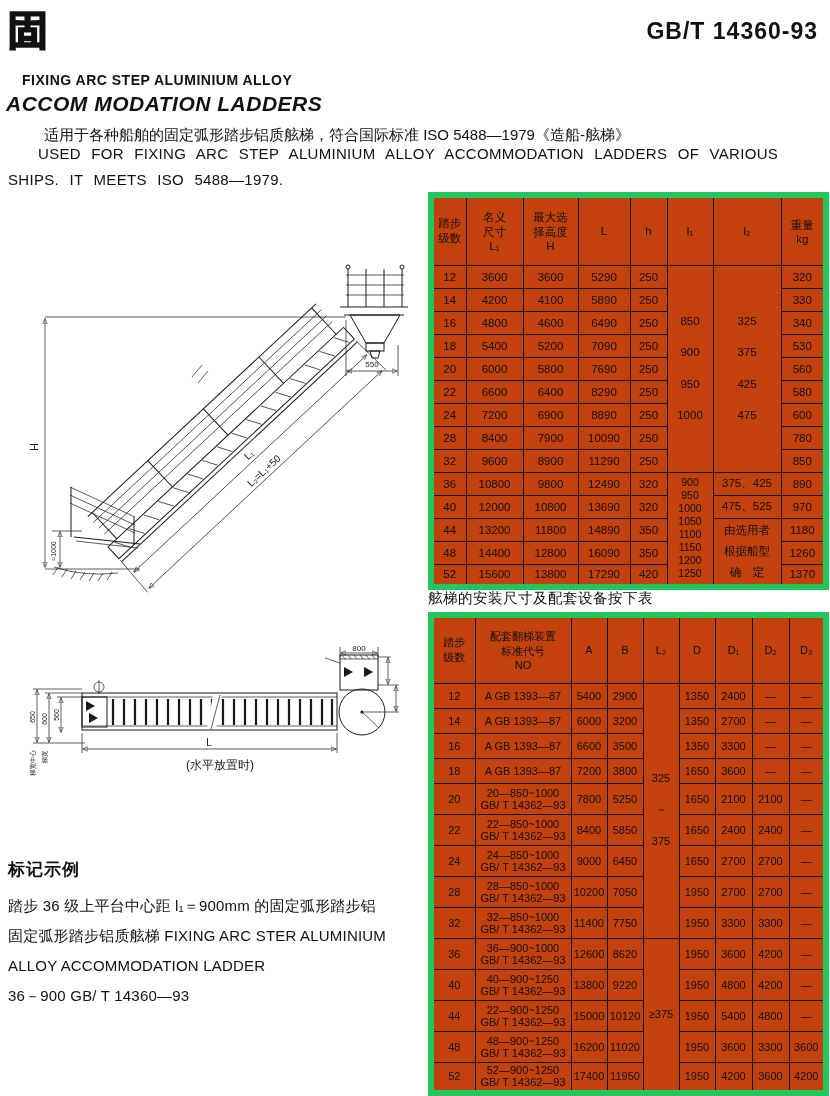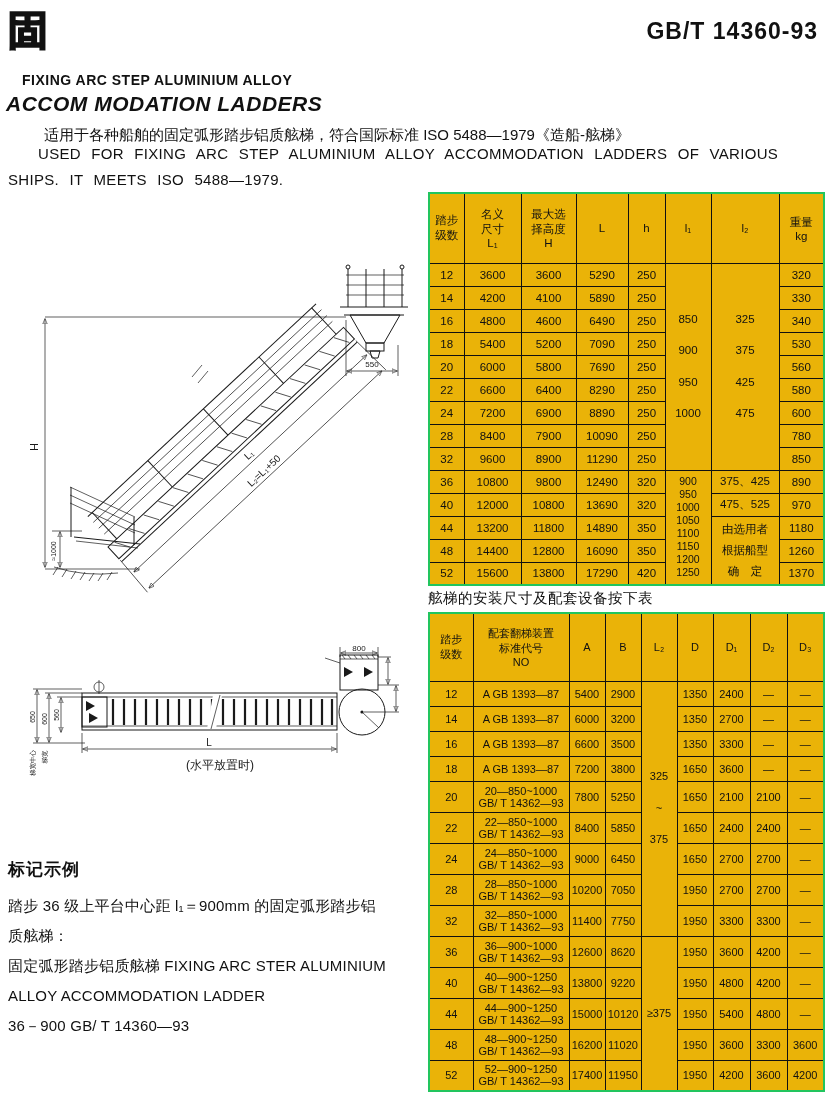--- a/index.html
+++ b/index.html
@@ -9,21 +9,21 @@
   .title-icon{position:absolute;left:8px;top:10px;font-size:40px;font-weight:900;line-height:1;
               -webkit-text-stroke:2px #111;}
   .title-cn{position:absolute;left:54px;top:6px;margin:0;font-size:34px;font-weight:800;letter-spacing:2px;}
   .std-code{position:absolute;right:12px;top:18px;font-size:23px;font-weight:800;letter-spacing:1px;}
   .title-en1{position:absolute;left:6px;top:56px;margin:16px;font-size:14px;font-weight:800;letter-spacing:.5px;}
   .title-en2{position:absolute;left:6px;top:92px;margin:0;font-size:21px;font-weight:800;letter-spacing:.5px;font-style:italic;}
   .desc-cn{position:absolute;left:8px;top:118px;width:814px;margin:6px;font-size:15px;line-height:22px;text-indent:2em;}
   .desc-en{position:absolute;left:8px;top:141px;width:816px;margin:0;font-size:15px;line-height:26px;
            text-indent:2em;word-spacing:6px;letter-spacing:.3px;}
   
-  table{position:absolute;border-collapse:collapse;table-layout:fixed;border:2px solid #22c55e;background:#eab308;}
+  table{position:absolute;border-collapse:collapse;table-layout:fixed;border:6px solid #22c55e;background:#c2410c;}
   th,td{border:1px solid #111;text-align:center;vertical-align:middle;padding:0 1px;
         font-weight:400;white-space:pre-line;overflow:hidden;}
   #table1{left:428px;top:192px;font-size:11.5px;}
   #table1 thead tr{height:70px;}
   #table1 tbody tr{height:23px;}
   #table2{left:428px;top:612px;font-size:11px;}
   #table2 thead tr{height:68px;}
   #table2 tbody tr{height:31px;}
   #table2 tbody tr:nth-child(-n+4){height:25px;}
   td.spread{line-height:2.7;}
@@ -504,21 +504,21 @@
 GB/ T 14362—93</td>
           <td>13800</td>
           <td>9220</td>
           <td>1950</td>
           <td>4800</td>
           <td>4200</td>
           <td>—</td>
         </tr>
         <tr>
           <td>44</td>
-          <td>44—900~1250
+          <td>22—900~1250
 GB/ T 14362—93</td>
           <td>15000</td>
           <td>10120</td>
           <td>1950</td>
           <td>5400</td>
           <td>4800</td>
           <td>—</td>
         </tr>
         <tr>
           <td>48</td>
@@ -541,19 +541,18 @@
           <td>4200</td>
           <td>3600</td>
           <td>4200</td>
         </tr>
       </tbody>
     </table>
 
   <section class="marking">
     <h3>标记示例</h3>
     <p>踏步 36 级上平台中心距 l₁＝900mm 的固定弧形踏步铝</p>
-    <p>质舷梯：</p>
     <p>固定弧形踏步铝质舷梯 FIXING ARC STER ALUMINIUM</p>
     <p>ALLOY ACCOMMODATION LADDER</p>
     <p>36－900 GB/ T 14360—93</p>
   </section>
 
 </div>
 
 </body></html>

